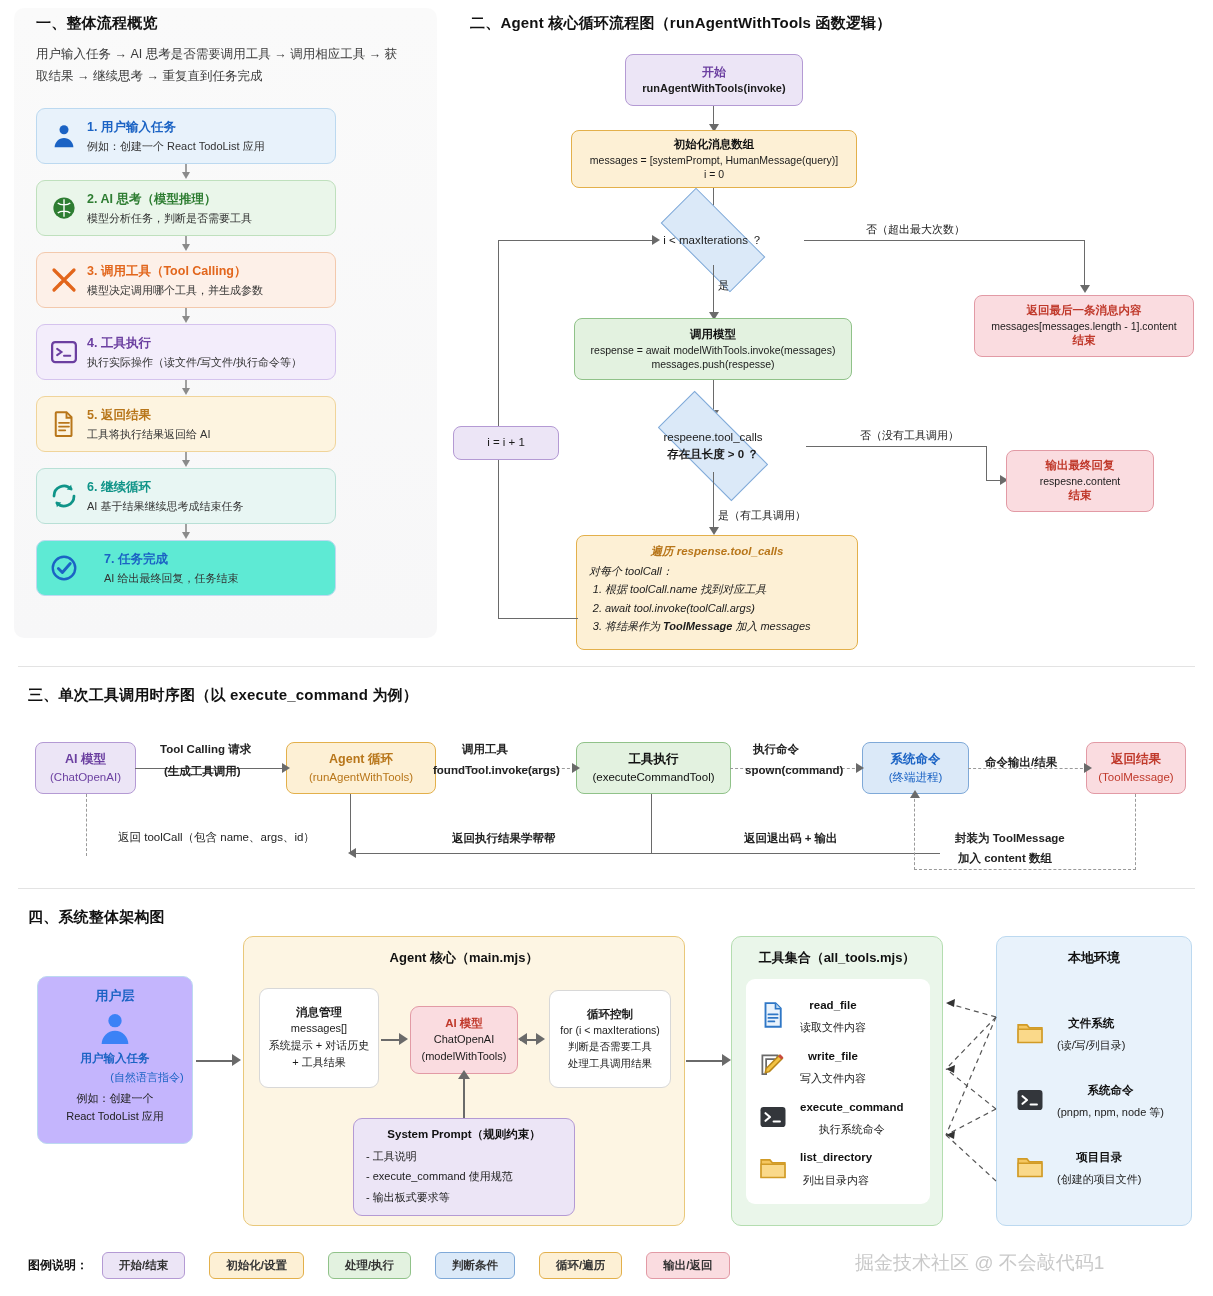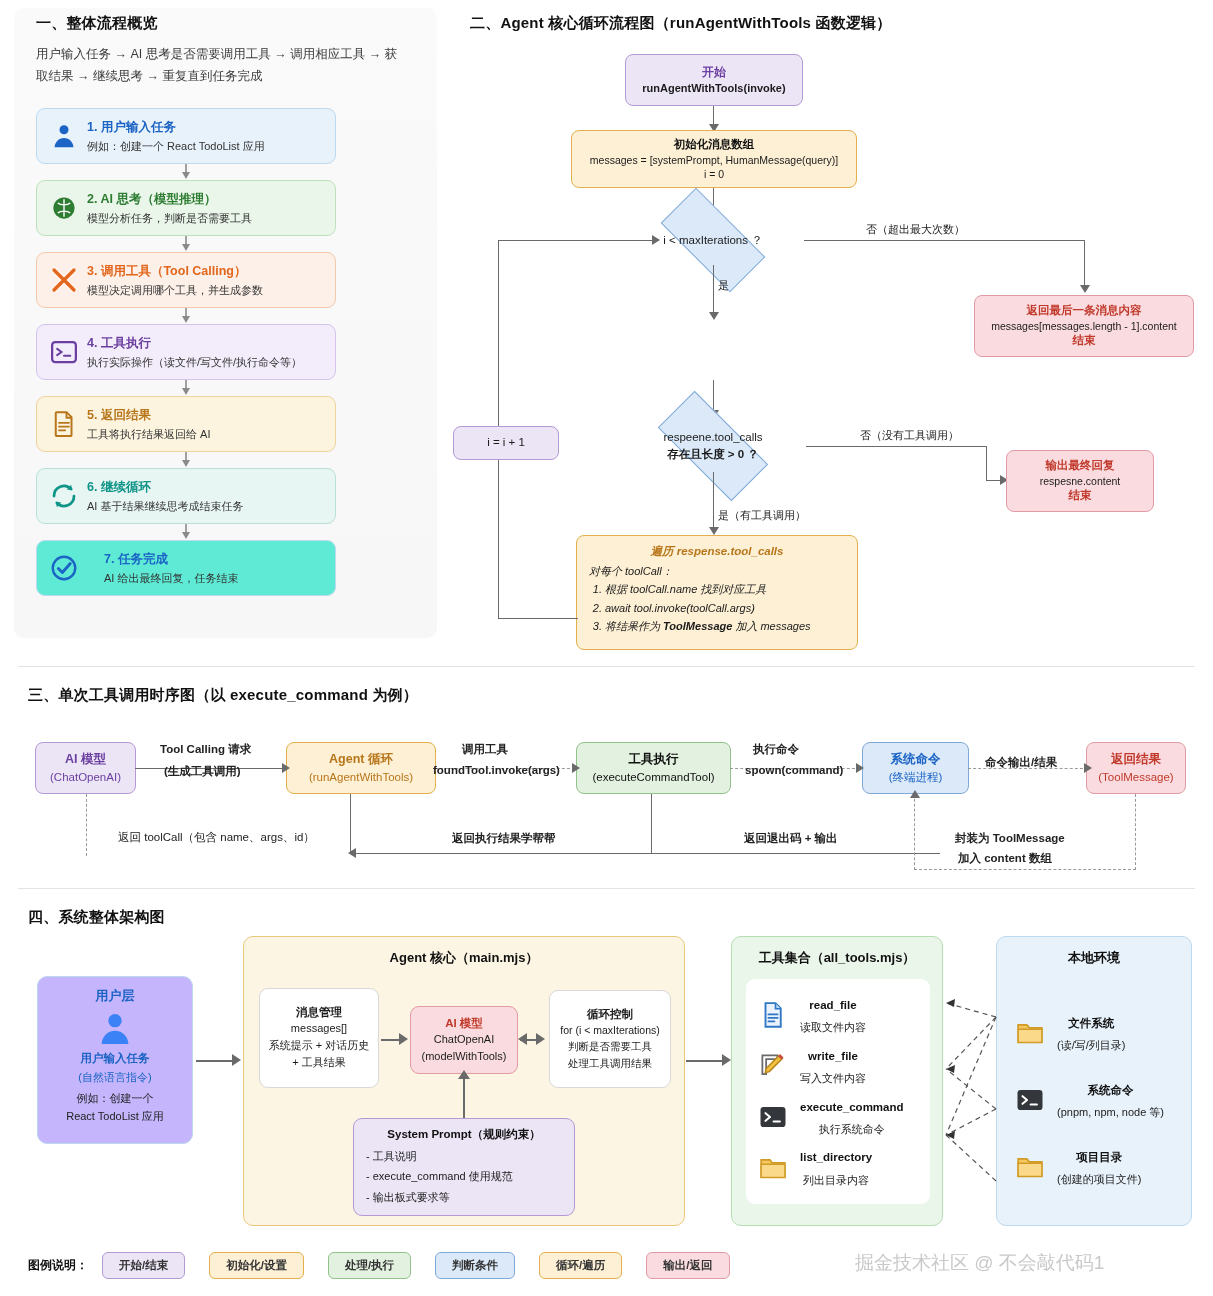--- a/index.html
+++ b/index.html
@@ -219,20 +219,25 @@
   <div class="ln lnv" style="left:713px;top:265px;height:50px;"></div>
   <div class="arrowhead ah-down" style="left:709px;top:312px;"></div>
   <div class="edgelabel" style="left:718px;top:278px;">是</div>
 
   <div class="box n-red" style="left:974px;top:295px;width:220px;height:62px;">
     <div class="ttl t-red" style="font-size:11.5px;">返回最后一条消息内容</div>
     <div style="font-size:10.5px;">messages[messages.length - 1].content</div>
     <div class="ttl t-red" style="font-size:11.5px;">结束</div>
   </div>
 
+  <div class="box n-green" style="left:574px;top:318px;width:278px;height:62px;">
+    <div class="ttl" style="font-size:11.5px;color:#111;">调用模型</div>
+    <div style="font-size:10.5px;">respense = await modelWithTools.invoke(messages)</div>
+    <div style="font-size:10.5px;">messages.push(respesse)</div>
+  </div>
   <div class="ln lnv" style="left:713px;top:380px;height:32px;"></div>
   <div class="arrowhead ah-down" style="left:709px;top:410px;"></div>
 
   <div class="diamond" style="left:661px;top:420px;width:104px;height:52px;"></div>
   <div class="dlabel" style="left:625px;top:424px;width:176px;height:44px;">
     <div>respeene.tool_calls</div>
     <div style="font-weight:bold;">存在且长度 &gt; 0 ？</div>
   </div>
 
   <div class="ln lnh" style="left:806px;top:446px;width:181px;"></div>
@@ -337,21 +342,21 @@
 
   <div class="pbox" style="left:37px;top:976px;width:156px;height:168px;background:#c4b5fd;border:1.4px solid #bcd9f0;">
     <div class="ptitle t-blue" style="top:10px;">用户层</div>
     <div style="position:absolute;top:32px;width:100%;display:flex;justify-content:center;">
       <svg width="40" height="40" viewBox="0 0 24 24">
           <circle cx="12" cy="7" r="4" fill="#3b82f6"></circle>
           <path d="M4 21c0-4.4 3.6-8 8-8s8 3.6 8 8z" fill="#3b82f6"></path>
         </svg>
     </div>
     <div style="position:absolute;top:74px;width:100%;text-align:center;font-size:11.5px;font-weight:bold;color:#1b63c4;">用户输入任务</div>
-    <div style="position:absolute;top:93px;width:100%;text-align:center;font-size:11px;color:#1b63c4;">(自然语言指令)</div>
+    <div style="position:absolute;top:93px;width:100%;text-align:center;font-size:11px;color:#1b63c4;padding-left:32px;">(自然语言指令)</div>
     <div style="position:absolute;top:114px;width:100%;text-align:center;font-size:11px;color:#222;">例如：创建一个</div>
     <div style="position:absolute;top:132px;width:100%;text-align:center;font-size:11px;color:#222;">React TodoList 应用</div>
   </div>
   <div class="ln lnh" style="left:196px;top:1060px;width:40px;height:1.8px;"></div>
   <div class="arrowhead ah-right" style="left:232px;top:1054px;border-left-width:9px;border-top-width:6px;border-bottom-width:6px;"></div>
 
   <div class="pbox" style="left:243px;top:936px;width:442px;height:290px;background:#fdf5e3;border:1.4px solid #e9c87a;">
     <div class="ptitle" style="top:12px;color:#111;">Agent 核心（main.mjs）</div>
   </div>
 

